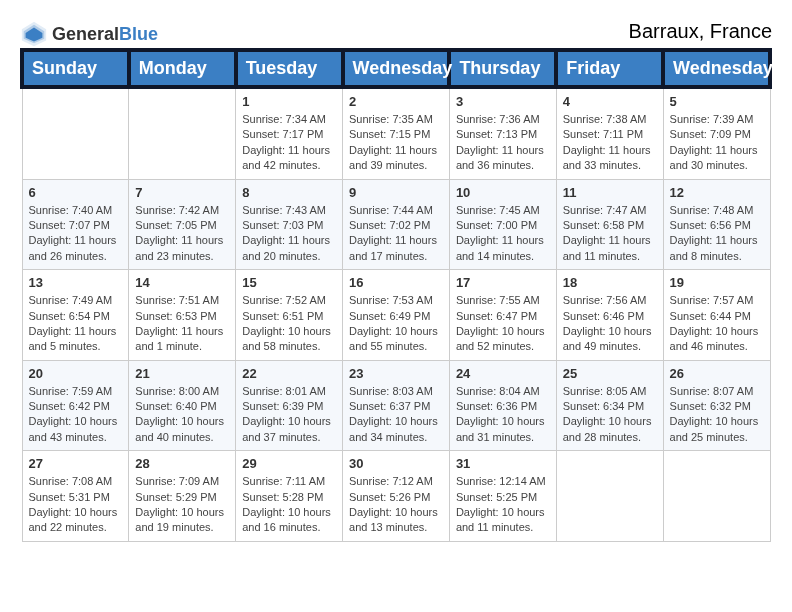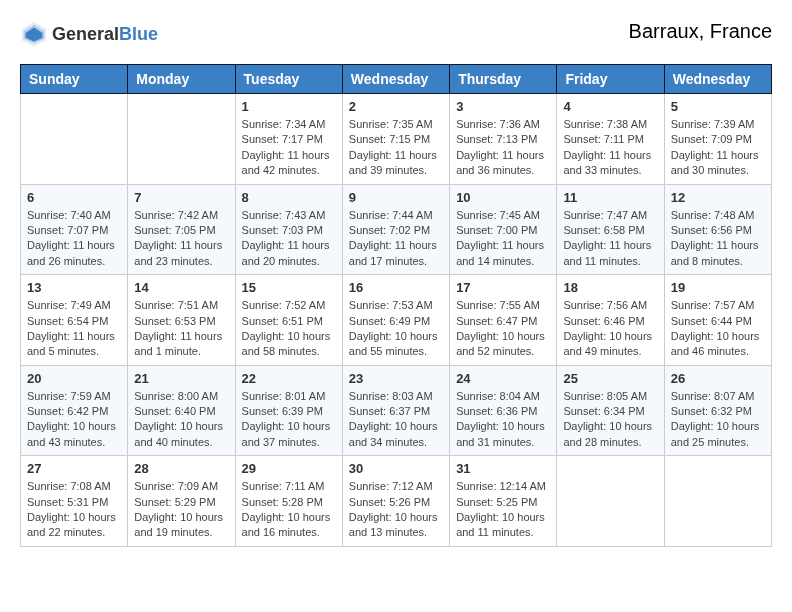--- a/index.html
+++ b/index.html
@@ -7,21 +7,20 @@
       font-family: Arial, sans-serif;
       background: #fff;
       width: 792px;
       min-height: 612px;
       padding: 20px;
     }
     .header {
       display: flex;
       justify-content: space-between;
       align-items: flex-start;
-      margin-bottom: 16px;
     }
     .logo {
       display: flex;
       align-items: center;
       gap: 4px;
     }
     .logo-icon {
       width: 28px;
       height: 28px;
     }
@@ -40,23 +39,23 @@
     table {
       width: 100%;
       border-collapse: collapse;
       table-layout: fixed;
     }
     th {
       background-color: #3b7fc4;
       color: #fff;
       text-align: left;
       padding: 6px 8px;
-      font-size: 14px;
+      font-size: 18px;
       font-weight: bold;
-      border: 1px solid #0f172a;
+      border: 4px solid #0f172a;
     }
     td {
       border: 1px solid #ccc;
       vertical-align: top;
       padding: 5px 6px;
       font-size: 11px;
       color: #333;
       height: 90px;
     }
     .day-number {

